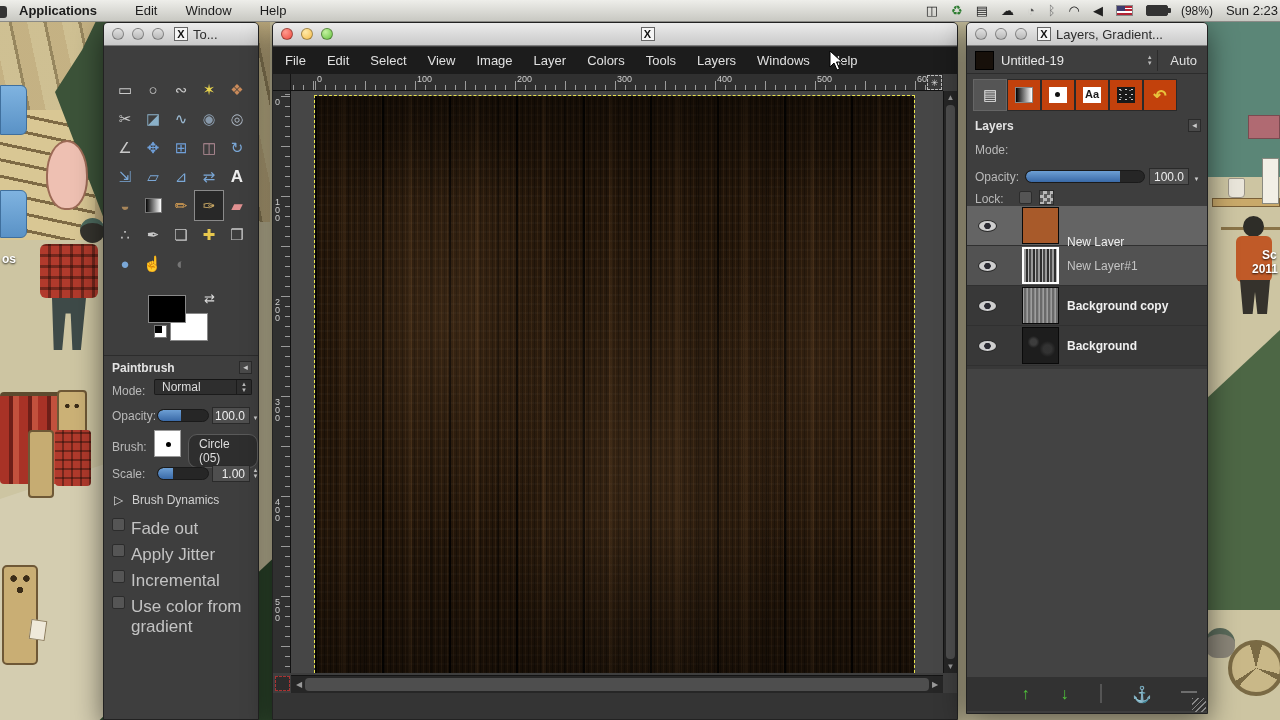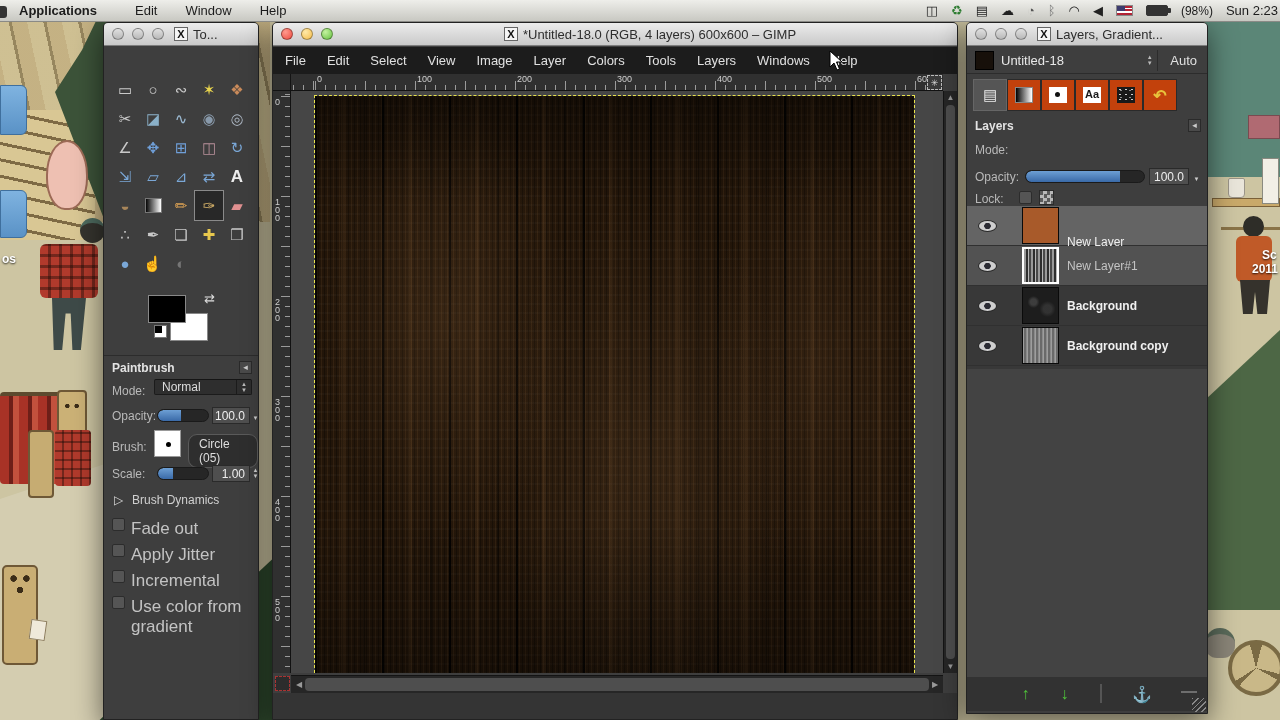--- a/index.html
+++ b/index.html
@@ -314,21 +314,20 @@
 
   <div class="gwin shadowed" id="canvas-window" style="left:272px;top:22px;width:686px;height:698px;">
     <div class="titlebar" style="justify-content:flex-start;">
       <span class="lights">
         <span class="light l-red"></span>
         <span class="light l-yellow"></span>
         <span class="light l-green"></span>
       </span>
       <span style="flex:1;display:flex;align-items:center;justify-content:center;">
         <span class="xicon">X</span>
-        <span class="wtitle">*Untitled-18.0 (RGB, 4 layers) 600x600 – GIMP</span>
       </span>
     </div>
 
     <div id="gimp-menu">
       <span>File</span>
       <span>Edit</span>
       <span>Select</span>
       <span>View</span>
       <span>Image</span>
       <span>Layer</span>
@@ -384,21 +383,21 @@
         <span class="light l-off"></span>
         <span class="light l-off"></span>
         <span class="light l-off"></span>
       </span>
       <span class="xicon">X</span>
       <span class="wtitle">Layers, Gradient...</span>
     </div>
 
     <div class="sel-row">
       <span class="sel-thumb"></span>
-      <span class="sel-name">Untitled-18</span>
+      <span class="sel-name">Untitled-19</span>
       <span class="spin" style="height:20px;border:none;">
           <span>▲</span>
           <span>▼</span>
         </span>
       <span class="auto-btn">Auto</span>
     </div>
 
     <div class="tabs">
       <span class="tab sel">
           <span style="color:#ededed;font-size:15px;">▤</span>
@@ -444,27 +443,27 @@
         <span class="lthumb" style="background:#a85a2a;"></span>
         <span class="lname" style="color:#efefef;margin-top:32px;">New Layer</span>
       </div>
       <div class="lrow" style="background:#525252;">
         <span class="eye"></span>
         <span class="lthumb" style="border:2px solid #fff;background:repeating-linear-gradient(90deg,#9a9a9a 0 2px,#2e2e2e 2px 4px,#b8b8b8 4px 5px,#4a4a4a 5px 7px);"></span>
         <span class="lname" style="color:#c4c4c4;">New Layer#1</span>
       </div>
       <div class="lrow">
         <span class="eye"></span>
+        <span class="lthumb" style="background:repeating-linear-gradient(90deg,#9e9e9e 0 1px,#6a6a6a 1px 3px,#8a8a8a 3px 4px),repeating-linear-gradient(0deg,rgba(0,0,0,.15) 0 2px,transparent 2px 5px);"></span>
+        <span class="lname" style="font-weight:bold;color:#f0f0f0;">Background copy</span>
+      </div>
+      <div class="lrow">
+        <span class="eye"></span>
         <span class="lthumb" style="background:#1d1d1d;background-image:radial-gradient(circle at 30% 40%,rgba(120,120,120,.35) 3px,transparent 6px),radial-gradient(circle at 70% 60%,rgba(100,100,100,.3) 4px,transparent 8px);"></span>
         <span class="lname" style="font-weight:bold;color:#f0f0f0;">Background</span>
-      </div>
-      <div class="lrow">
-        <span class="eye"></span>
-        <span class="lthumb" style="background:repeating-linear-gradient(90deg,#9e9e9e 0 1px,#6a6a6a 1px 3px,#8a8a8a 3px 4px),repeating-linear-gradient(0deg,rgba(0,0,0,.15) 0 2px,transparent 2px 5px);"></span>
-        <span class="lname" style="font-weight:bold;color:#f0f0f0;">Background copy</span>
       </div>
     </div>
     <div class="list-void"></div>
 
     <div class="layer-btns">
       <span class="lb"><span class="icon-page"></span></span>
       <span class="lb" style="color:#4fc53a;font-weight:bold;">↑</span>
       <span class="lb" style="color:#4fc53a;font-weight:bold;">↓</span>
       <span class="lb"><span class="icon-dup"></span></span>
       <span class="lb" style="color:#7a7a7a;">⚓</span>

